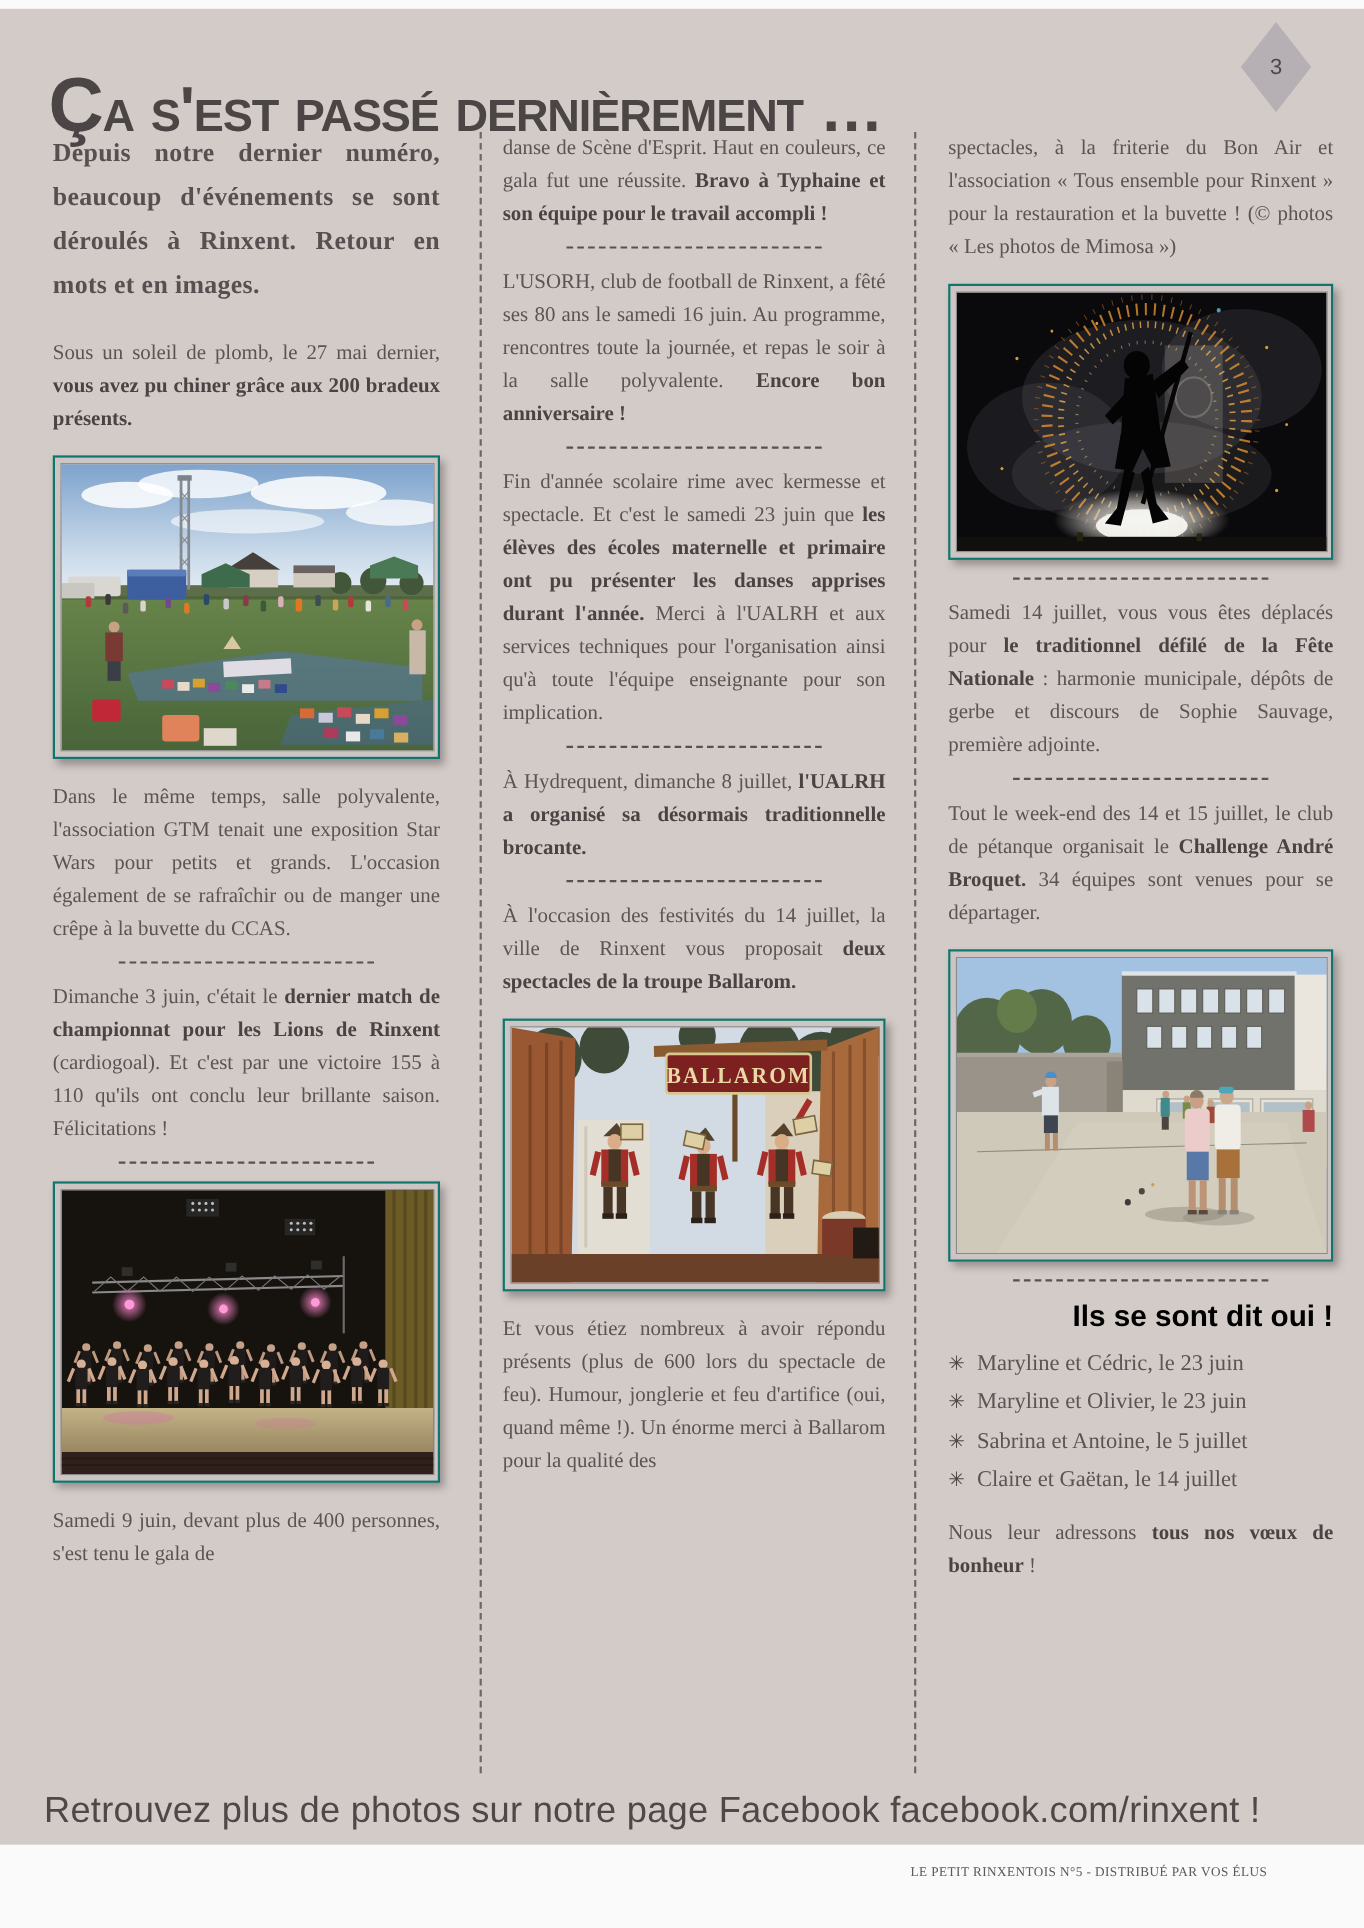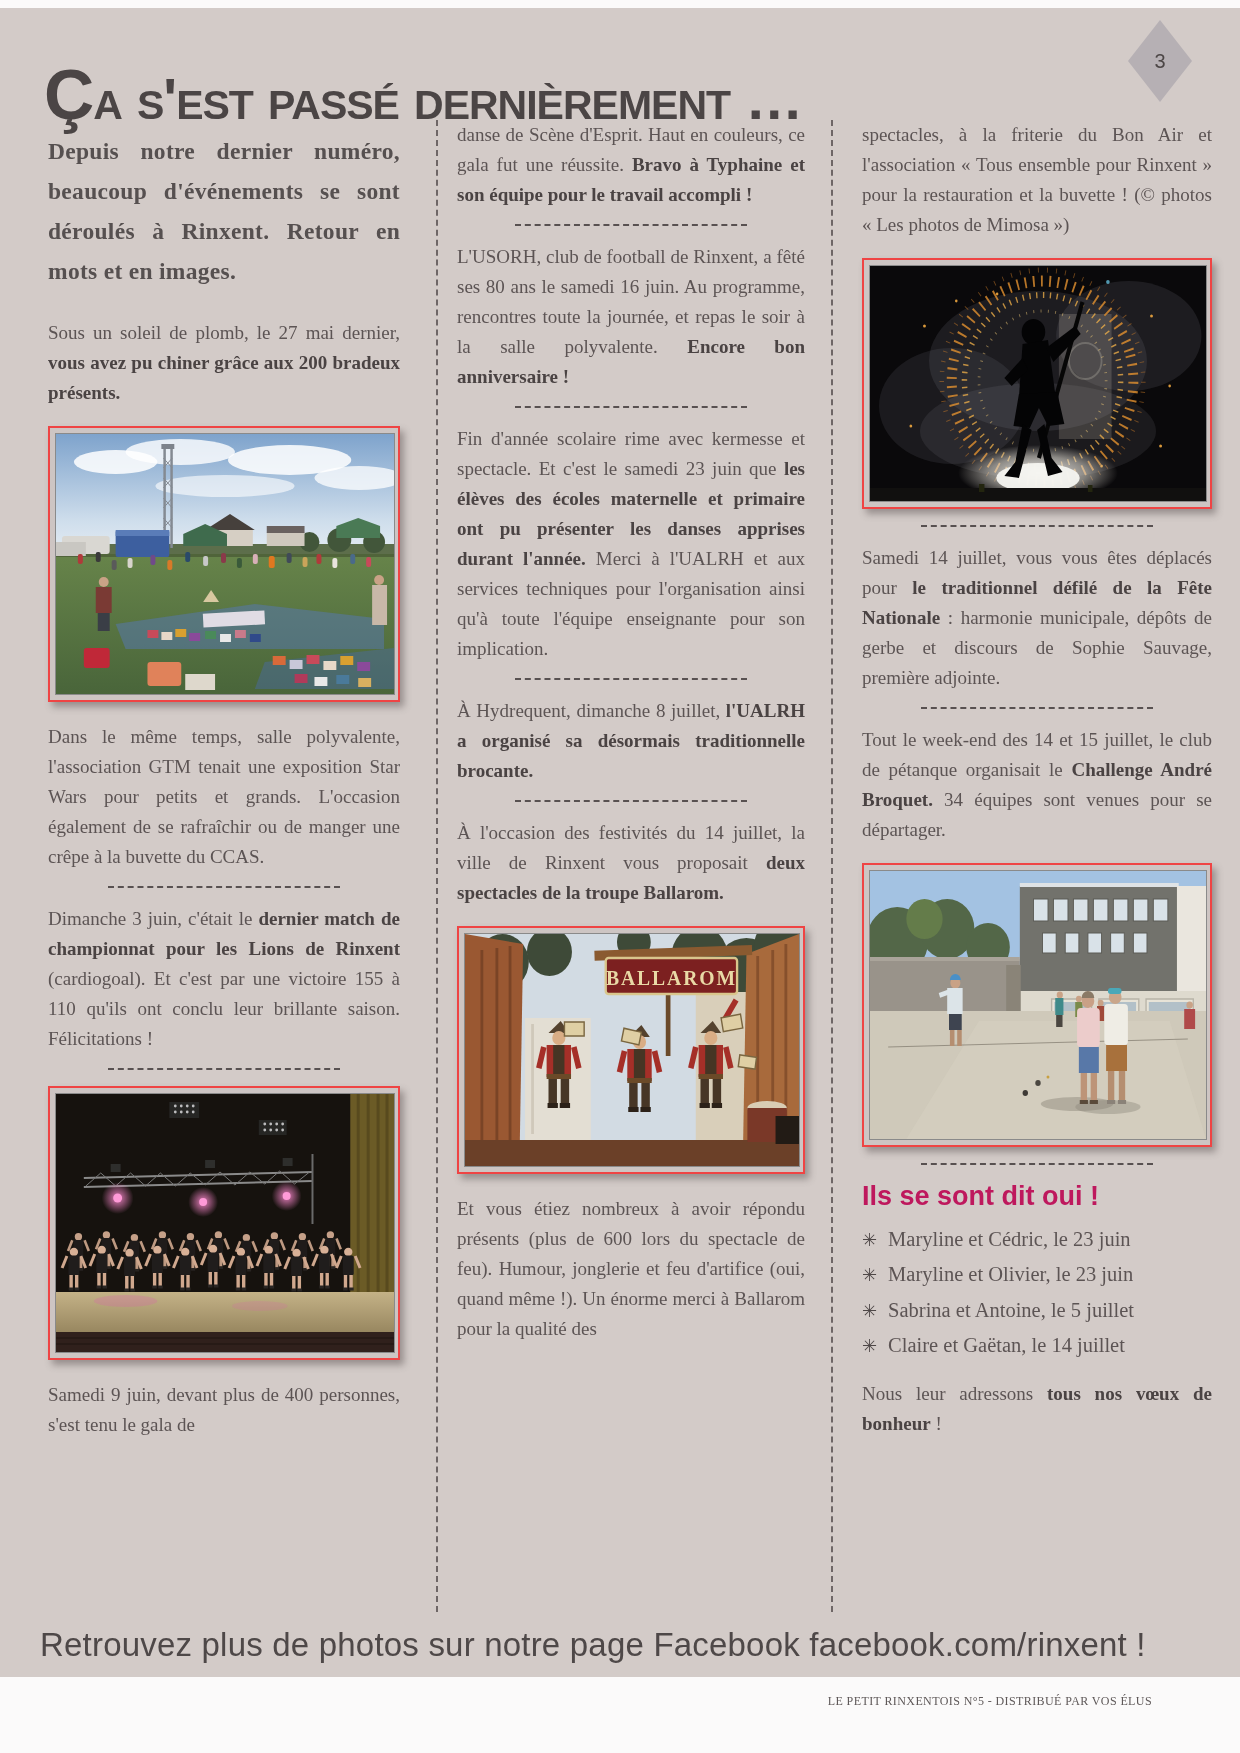--- a/index.html
+++ b/index.html
@@ -20,30 +20,30 @@
 
   
   .cols{position:absolute;left:48px;top:120px;width:1164px;height:1492px;display:flex;align-items:stretch;}
   .col{box-sizing:content-box;}
   .c1{width:352px;}
   .c2{width:348px;margin-left:36px;border-left:2px dashed #6e6666;padding-left:19px;}
   .c3{width:350px;margin-left:26px;border-left:2px dashed #6e6666;padding-left:29px;}
 
   p.body{margin:0 0 18px;font-size:19px;line-height:1.58;text-align:justify;color:#5c5454;}
   p.body b{color:#4a4343;}
-  p.intro{margin:12px 0 26px;font-size:23.5px;line-height:1.7;font-weight:bold;
+  p.intro{margin:0 0 26px;font-size:23.5px;line-height:1.7;font-weight:bold;
           letter-spacing:.3px;text-align:justify;color:#565050;}
   .hsep{width:232px;border:none;border-top:2.5px dashed #585151;margin:-4px auto 16px;}
 
-  .photo{box-sizing:border-box;width:100%;margin:2px 0 20px;border:2px solid #ef4444;
+  .photo{box-sizing:border-box;width:100%;margin:2px 0 20px;border:2px solid #0f766e;
          background:#cdc5c3;padding:5px;box-shadow:4px 5px 7px rgba(80,70,70,.45);}
   .photo svg{display:block;width:100%;border:1px solid #8a8a8a;}
 
   .oui-h{margin:0 0 10px;font-family:"Liberation Sans",sans-serif;font-weight:700;
-         font-size:27px;color:#be185d;}
+         font-size:27px;color:#000000;text-align:right;}
   ul.oui{list-style:none;margin:0 0 16px;padding:0;}
   ul.oui li{display:flex;gap:11px;align-items:baseline;font-size:20.5px;line-height:1.72;color:#5c5454;}
   ul.oui .star{font-size:18px;color:#4e4747;}
 
   
   .fb-banner{position:absolute;left:40px;top:1626px;width:1180px;white-space:nowrap;
              font-family:"Liberation Sans",sans-serif;font-size:33px;letter-spacing:.2px;color:#4e4848;}
   .credit{position:absolute;top:1694px;right:88px;font-size:12px;letter-spacing:.4px;color:#5e5858;}
 </style>
 </head>

